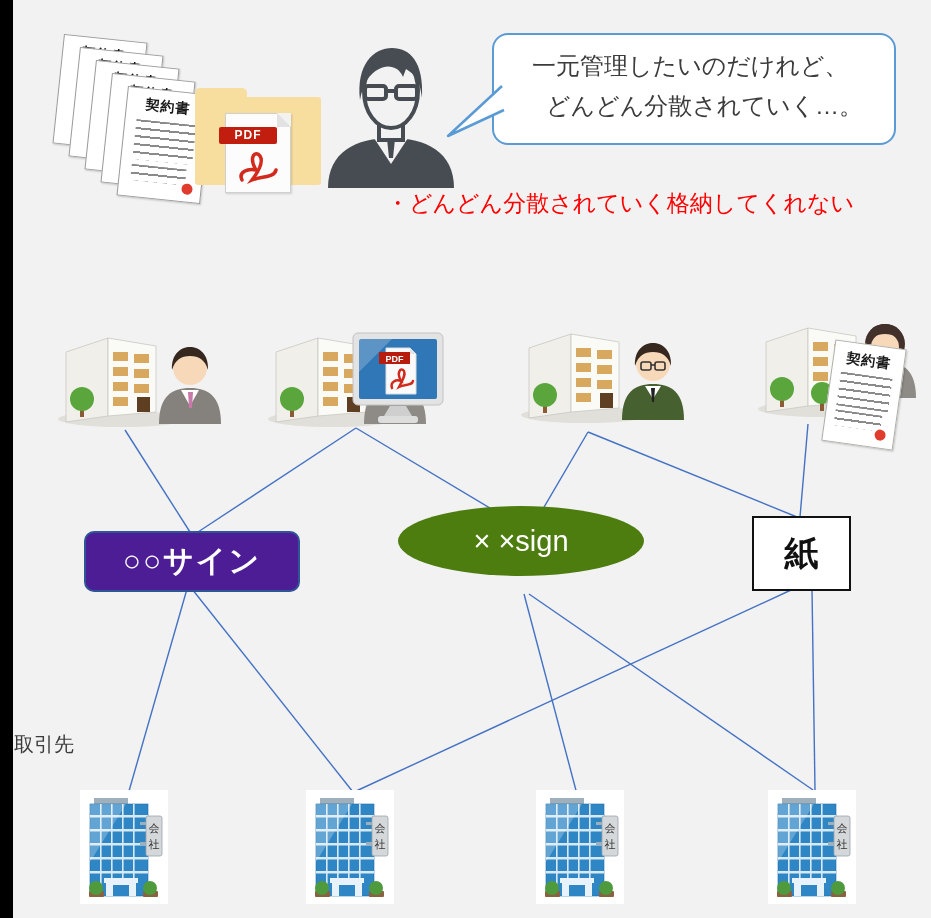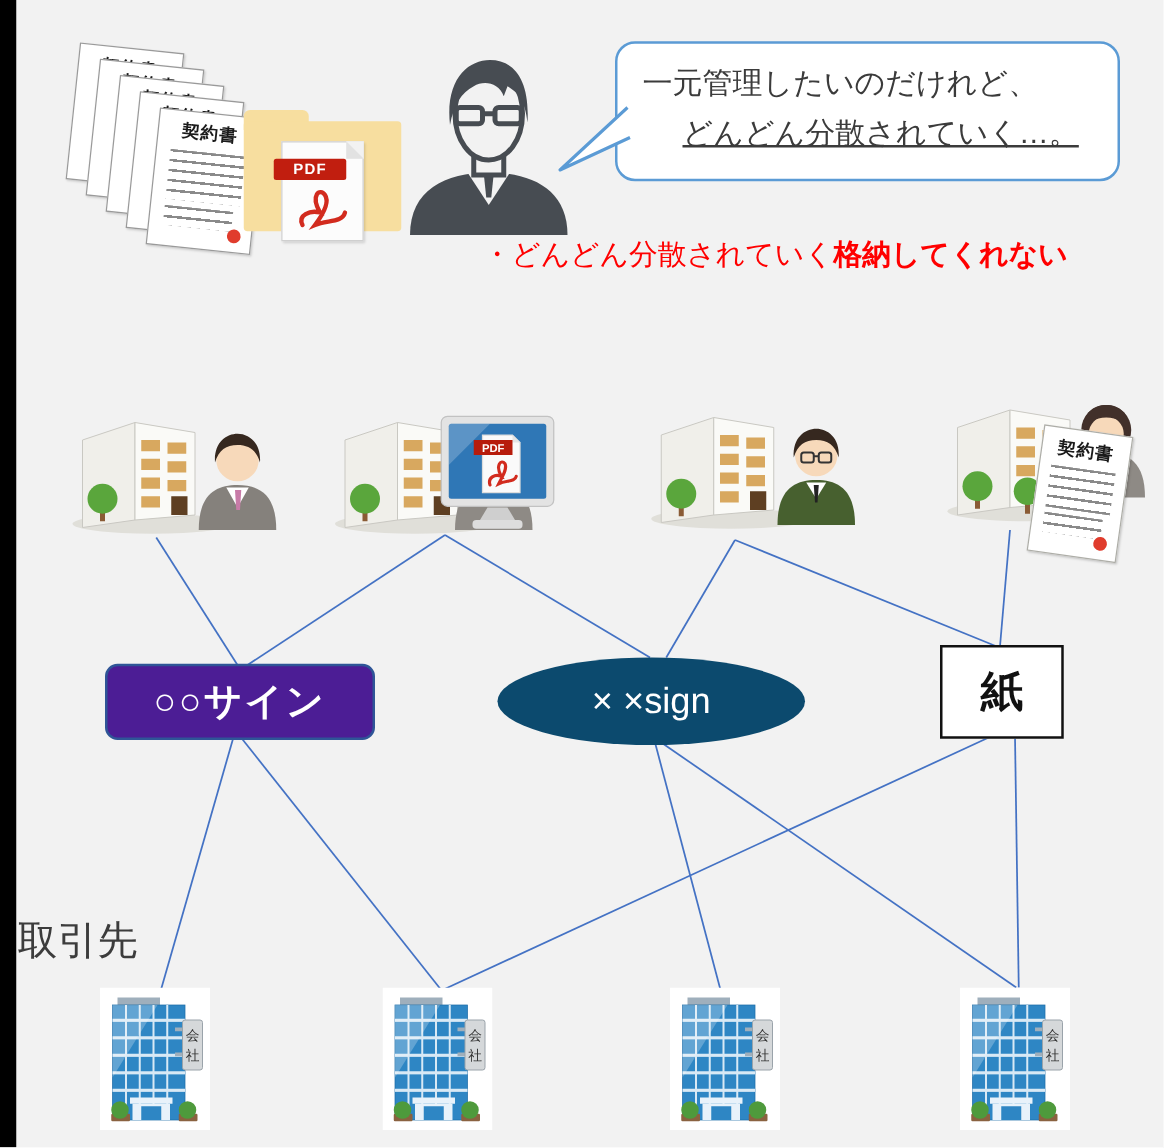--- a/index.html
+++ b/index.html
@@ -35,40 +35,40 @@
   .pdf-file .fold{position:absolute;right:-1px;top:-1px;width:0;height:0;
     border-left:14px solid #E2E2E2;border-top:14px solid #F2F2F2;}
   #folder .pdf-file{position:absolute;left:30px;top:16px;}
   .pdf-band{position:absolute;left:-7px;top:13px;width:58px;height:17px;background:#C11E0F;
     border-radius:2px;color:#fff;font-weight:bold;font-size:12px;text-align:center;line-height:17px;letter-spacing:1px;}
   .pdf-swoosh{position:absolute;left:8px;top:32px;}
 
   
   #bubble{left:492px;top:33px;width:400px;height:108px;background:#fff;
     border:2.5px solid #5B9BD5;border-radius:16px;}
-  #bubble .l1{margin:15px 0 0 20px;font-size:24px;color:#3b3b3b;}
-  #bubble .l2{margin:8px 0 0 52px;font-size:24px;color:#3b3b3b;text-decoration:underline;}
+  #bubble .l1{margin:15px 0 0 38px;font-size:24px;color:#3b3b3b;}
+  #bubble .l2{margin:8px 0 0 52px;font-size:24px;color:#3b3b3b;}
   #bubble-tail{left:444px;top:84px;width:62px;height:58px;}
 
   
   #issues{left:386px;top:188px;width:545px;color:#FF0000;font-size:23px;}
   #issues .issue{margin-bottom:17px;white-space:nowrap;}
-  #issues b{font-weight:bold;}
+  #issues b{font-weight:normal;}
 
   
   .service{display:flex;align-items:center;justify-content:center;}
   #svc-maru{left:84px;top:531px;width:212px;height:57px;background:#4c1d95;
     border:2px solid #2F5597;border-radius:10px;color:#fff;font-size:30px;font-weight:bold;letter-spacing:2px;}
-  #svc-batsu{left:398px;top:526px;width:246px;height:70px;background:#0c4a6e;
+  #svc-batsu{left:398px;top:506px;width:246px;height:70px;background:#4d7c0f;
     border-radius:50%;color:#fff;font-size:29px;}
   #svc-paper{left:752px;top:516px;width:95px;height:71px;background:#fff;
     border:2.5px solid #111;color:#111;font-size:34px;font-weight:600;}
 
   
-  #partners-label{left:14px;top:731px;font-size:32px;color:#3C3C3C;font-family:Liberation Mono, monospace;}
+  #partners-label{left:14px;top:731px;font-size:20px;color:#3C3C3C;font-family:Liberation Mono, monospace;}
 
   
   #contract-single{left:828px;top:344px;width:70px;height:100px;background:#fff;
     border:1px solid #AEAEA8;box-shadow:1px 1px 2px rgba(0,0,0,.2);transform:rotate(8deg);}
 
   svg text{font-family:"Liberation Sans","DejaVu Sans",sans-serif;}
 </style>
 </head>
 <body>
 

